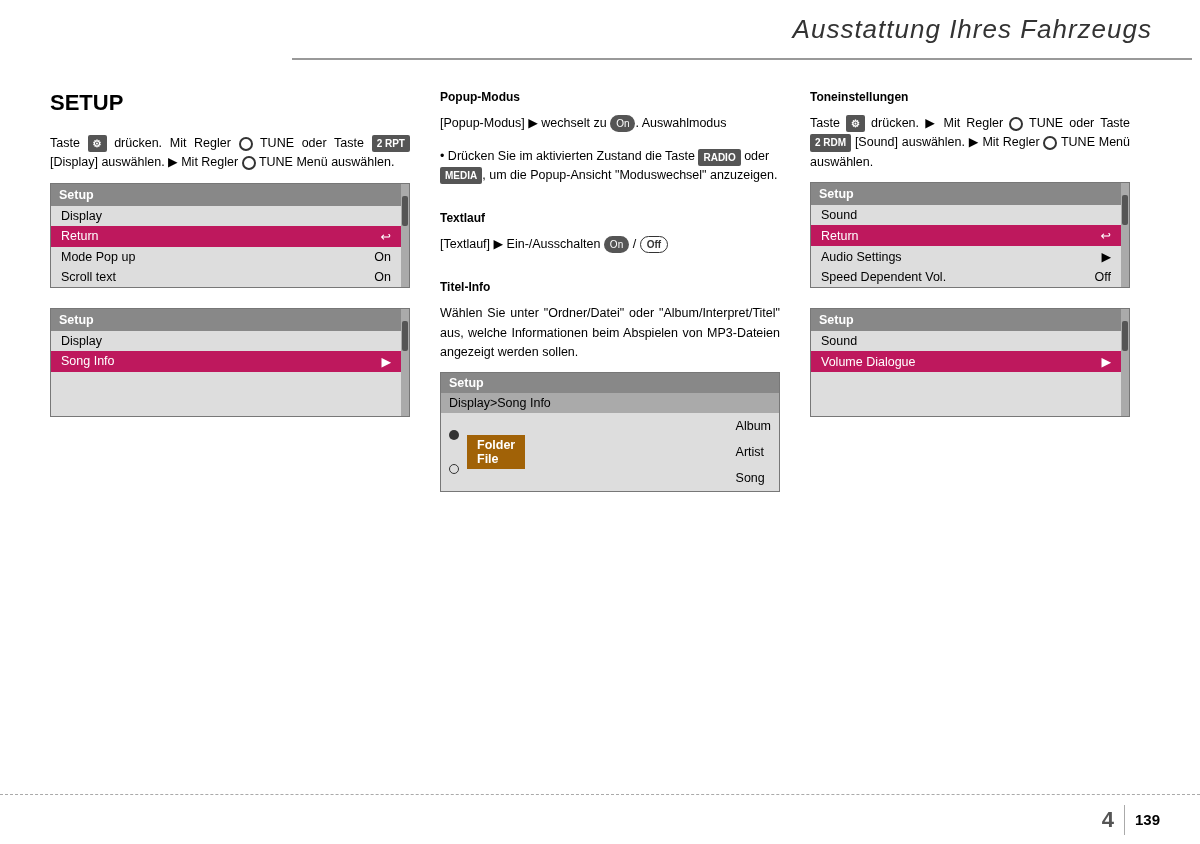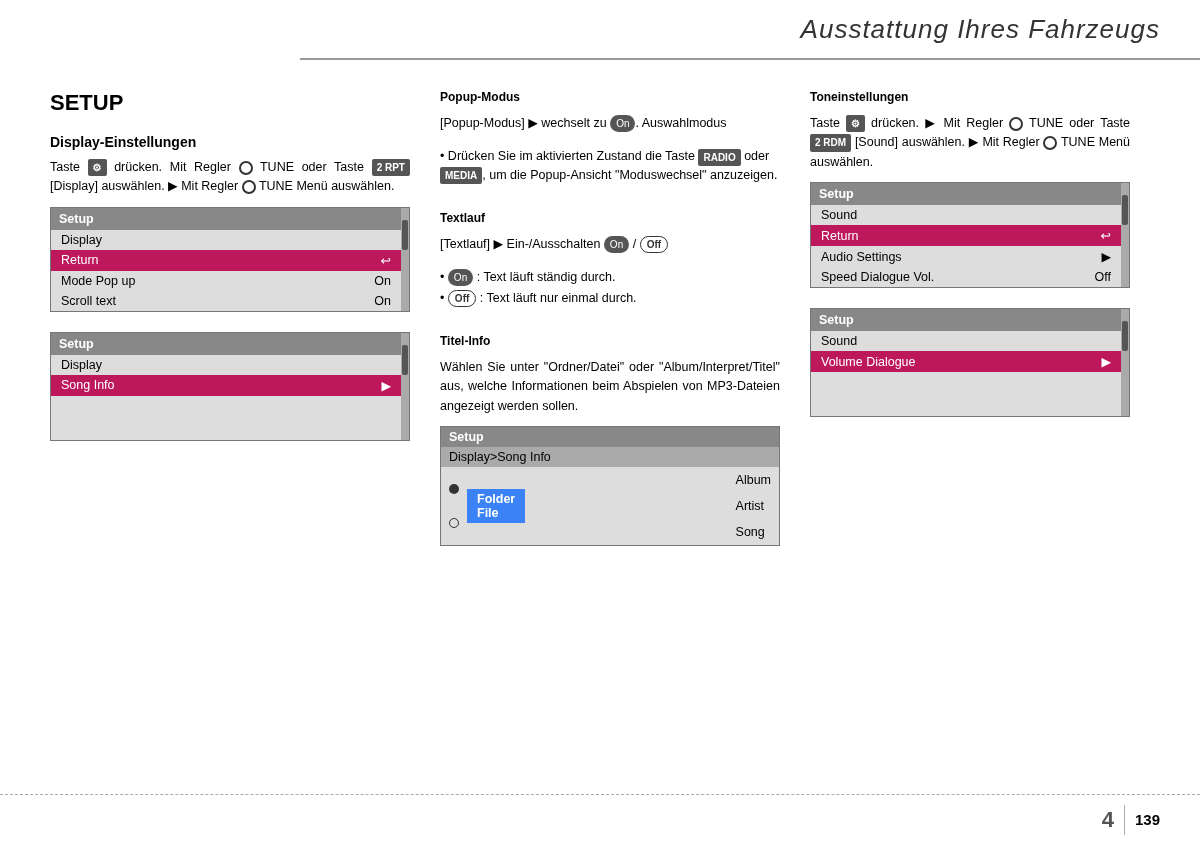--- a/index.html
+++ b/index.html
@@ -11,21 +11,21 @@
       width: 1200px;
       height: 844px;
       overflow: hidden;
       position: relative;
     }
 
     
     .header-bar {
       position: absolute;
       top: 0;
-      right: 0;
+      right: 8px;
       width: 900px;
       height: 60px;
       background: #fff;
       display: flex;
       align-items: center;
       justify-content: flex-end;
       padding-right: 40px;
       border-bottom: 2px solid #999;
     }
     .header-title {
@@ -221,21 +221,21 @@
       border: 1.5px solid #333;
       display: inline-block;
     }
     .song-center {
       display: flex;
       flex-direction: column;
       align-items: flex-start;
       gap: 2px;
     }
     .selected-item {
-      background: #3b82f6;
+      background: #a16207;
       color: #fff;
       padding: 3px 10px;
       font-weight: bold;
     }
     .song-right {
       display: flex;
       flex-direction: column;
       align-items: flex-start;
       gap: 12px;
       margin-left: 4px;
@@ -287,21 +287,20 @@
 
 <div class="header-bar">
   <span class="header-title">Ausstattung Ihres Fahrzeugs</span>
 </div>
 
 <div class="content">
 
   <div class="col col1">
     <div class="setup-title">SETUP</div>
 
-    <div class="subsection-title">Display-Einstellungen</div>
 
     <p class="body-text">
       Taste <span class="badge">⚙</span>
       drücken. Mit Regler <span style="display:inline-block;width:14px;height:14px;border-radius:50%;border:2px solid #333;vertical-align:middle;"></span>
       TUNE oder Taste <span class="badge">2 RPT</span>
       [Display] auswählen. ▶ Mit Regler <span style="display:inline-block;width:14px;height:14px;border-radius:50%;border:2px solid #333;vertical-align:middle;"></span> TUNE Menü auswählen.
     </p>
 
     <div class="screen-box">
       <div class="screen-with-scroll">
@@ -363,24 +362,20 @@
     </p>
     <ul class="bullet-list">
       <li>• Drücken Sie im aktivierten Zustand die Taste <span class="badge">RADIO</span> oder <span class="badge">MEDIA</span>, um die Popup-Ansicht "Moduswechsel" anzuzeigen.</li>
     </ul>
 
     <div class="section-title mt16">Textlauf</div>
     <p class="body-text">
       [Textlauf] ▶ Ein-/Ausschalten <span class="badge-green">On</span>
       / <span class="badge-outline">Off</span>
     </p>
-    <ul class="bullet-list">
-      <li>• <span class="badge-green">On</span> : Text läuft ständig durch.</li>
-      <li>• <span class="badge-outline">Off</span> : Text läuft nur einmal durch.</li>
-    </ul>
 
     <div class="section-title mt16">Titel-Info</div>
     <p class="body-text">Wählen Sie unter "Ordner/Datei" oder "Album/Interpret/Titel" aus, welche Informationen beim Abspielen von MP3-Dateien angezeigt werden sollen.</p>
 
     <div class="song-screen">
       <div class="song-row-header">Setup</div>
       <div class="song-row-sub">Display&gt;Song Info</div>
       <div class="song-row-content">
         <div class="song-left">
           <span class="dot-filled"></span>
@@ -421,21 +416,21 @@
             </div>
           <div class="screen-row selected">
             <span>Return</span>
             <span>↩</span>
           </div>
           <div class="screen-row">
             <span>Audio Settings</span>
             <span>▶</span>
           </div>
           <div class="screen-row">
-            <span>Speed Dialogue Vol.</span>
+            <span>Speed Dependent Vol.</span>
             <span>Off</span>
           </div>
         </div>
         <div class="screen-scrollbar">
           <div class="scroll-thumb"></div>
         </div>
       </div>
     </div>
 
     <div class="screen-box mt8">

